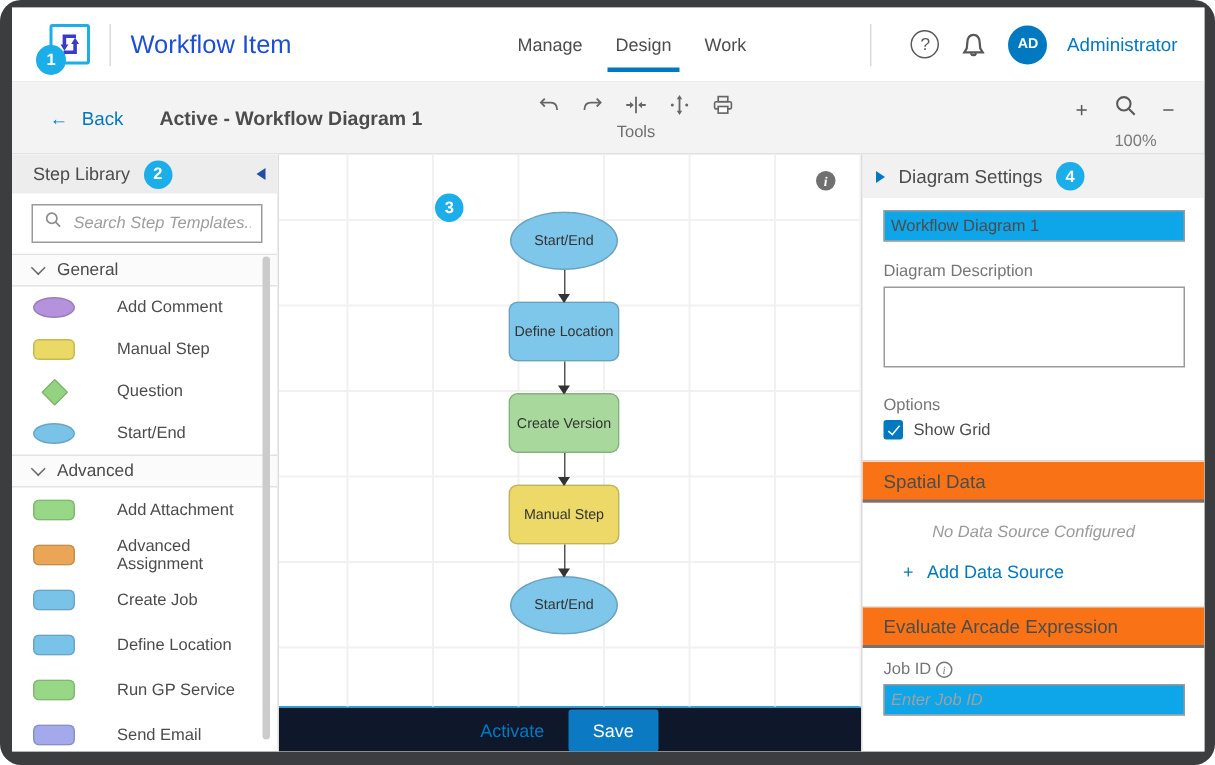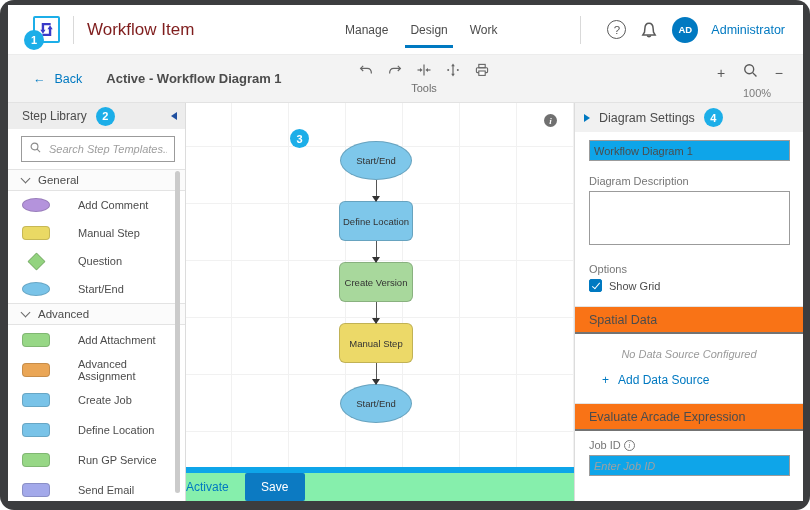--- a/index.html
+++ b/index.html
@@ -6,21 +6,21 @@
   html,body { width:810px; height:510px; background:#fff; font-family:"Liberation Sans", sans-serif; }
   .frame { position:absolute; top:0; left:0; width:810px; height:510px; background:#3c3d3f; border-radius:14px; padding:5px 7px 9px 8px; }
   .window { width:100%; height:100%; background:#fff; overflow:hidden; display:flex; flex-direction:column; }
 
   
   .app-header { flex:0 0 50px; display:flex; align-items:center; padding:0 18px 0 25px; position:relative; background:#fff; border-bottom:1px solid #ececec; }
   .logo-wrap { position:relative; width:27px; height:27px; border:2px solid #1caee8; border-radius:2px; display:flex; align-items:center; justify-content:center; flex:0 0 27px; }
   .badge { width:19px; height:19px; border-radius:50%; background:#1caee8; color:#fff; font-size:11px; font-weight:bold; display:inline-flex; align-items:center; justify-content:center; flex:0 0 auto; }
   .badge-1 { position:absolute; left:-11px; bottom:-9px; width:20px; height:20px; }
   .vdiv { width:1px; height:28px; background:#d9d9d9; margin:0 13px; flex:0 0 1px; }
-  .app-title { font-size:17px; font-weight:400; color:#7f1d1d; }
+  .app-title { font-size:17px; font-weight:400; color:#1d4ed8; }
   .tabs { position:absolute; left:337px; top:0; height:100%; display:flex; gap:22px; align-items:center; }
   .tab { position:relative; font-size:12px; color:#4c4c4c; height:100%; display:flex; align-items:center; cursor:pointer; }
   .tab.active::after { content:''; position:absolute; left:-5px; right:-5px; bottom:6px; height:3px; background:#0079c1; }
   .header-right { position:absolute; right:18px; top:0; height:100%; display:flex; align-items:center; gap:13px; }
   .icon-btn { color:#595959; display:flex; align-items:center; }
   .help-circle { width:19px; height:19px; border:1.5px solid #595959; border-radius:50%; display:flex; align-items:center; justify-content:center; font-size:11.5px; color:#595959; }
   .avatar { width:26px; height:26px; border-radius:50%; background:#0079c1; color:#fff; font-size:9.5px; font-weight:bold; display:flex; align-items:center; justify-content:center; }
   .username { font-size:12.5px; color:#0079c1; }
 
   
@@ -63,21 +63,21 @@
     background-image: linear-gradient(#f1f1f1 1px, transparent 1px), linear-gradient(90deg, #f1f1f1 1px, transparent 1px);
     background-size:57px 57px; background-position:-12px -14px; }
   .badge-3 { position:absolute; left:104px; top:26px; }
   .info-icon { position:absolute; right:17px; top:11px; width:13px; height:13px; border-radius:50%; background:#707070; color:#fff; display:flex; align-items:center; justify-content:center; font-family:"Liberation Serif", serif; font-style:italic; font-weight:bold; font-size:9px; }
   .flow { position:absolute; left:calc(50% - 4px); top:38px; transform:translateX(-50%); display:flex; flex-direction:column; align-items:center; }
   .node { width:74px; height:40px; display:flex; align-items:center; justify-content:center; text-align:center; font-size:9.5px; color:#333; border:1px solid rgba(0,0,0,0.18); cursor:pointer; }
   .node.ellipse { width:72px; height:39px; border-radius:50%; }
   .node.rect { border-radius:6px; }
   .arrow { width:1px; height:21px; background:#555; position:relative; }
   .arrow::after { content:''; position:absolute; bottom:-1px; left:-3.5px; border-left:4px solid transparent; border-right:4px solid transparent; border-top:6px solid #333; }
-  .canvas-footer { flex:0 0 30px; border-top:6px solid #0ea5e9; background:#86efac; display:flex; align-items:center; justify-content:flex-start; gap:16px; }
+  .canvas-footer { flex:0 0 30px; border-top:1px solid #0ea5e9; background:#0f172a; display:flex; align-items:center; justify-content:center; gap:16px; }
   .activate { font-size:12px; color:#0079c1; cursor:pointer; }
   .save { width:60px; height:28px; border:none; color:#fff; font-size:12px; font-family:inherit; border-radius:2px; margin-right:1px; cursor:pointer; background:#0c7ac2; }
 
   
   .settings { flex:0 0 229px; width:229px; border-left:1px solid #dcdcdc; background:#fff; display:flex; flex-direction:column; overflow:hidden; }
   .panel-header { flex:0 0 29px; background:#f1f1f1; display:flex; align-items:center; gap:9px; padding-left:9px; font-size:12.5px; color:#4c4c4c; }
   .collapse-right { width:0; height:0; border-top:4.5px solid transparent; border-bottom:4.5px solid transparent; border-left:6px solid #0079c1; }
   .panel-body { padding:8px 13px 14px 14px; }
   .field-label { font-size:11px; color:#767676; margin-bottom:4px; }
   .text-input { width:100%; height:21px; border:1px solid #9b9b9b; padding:0 4px; font-size:11px; color:#4c4c4c; font-family:inherit; outline:none; background:#0ea5e9; }

